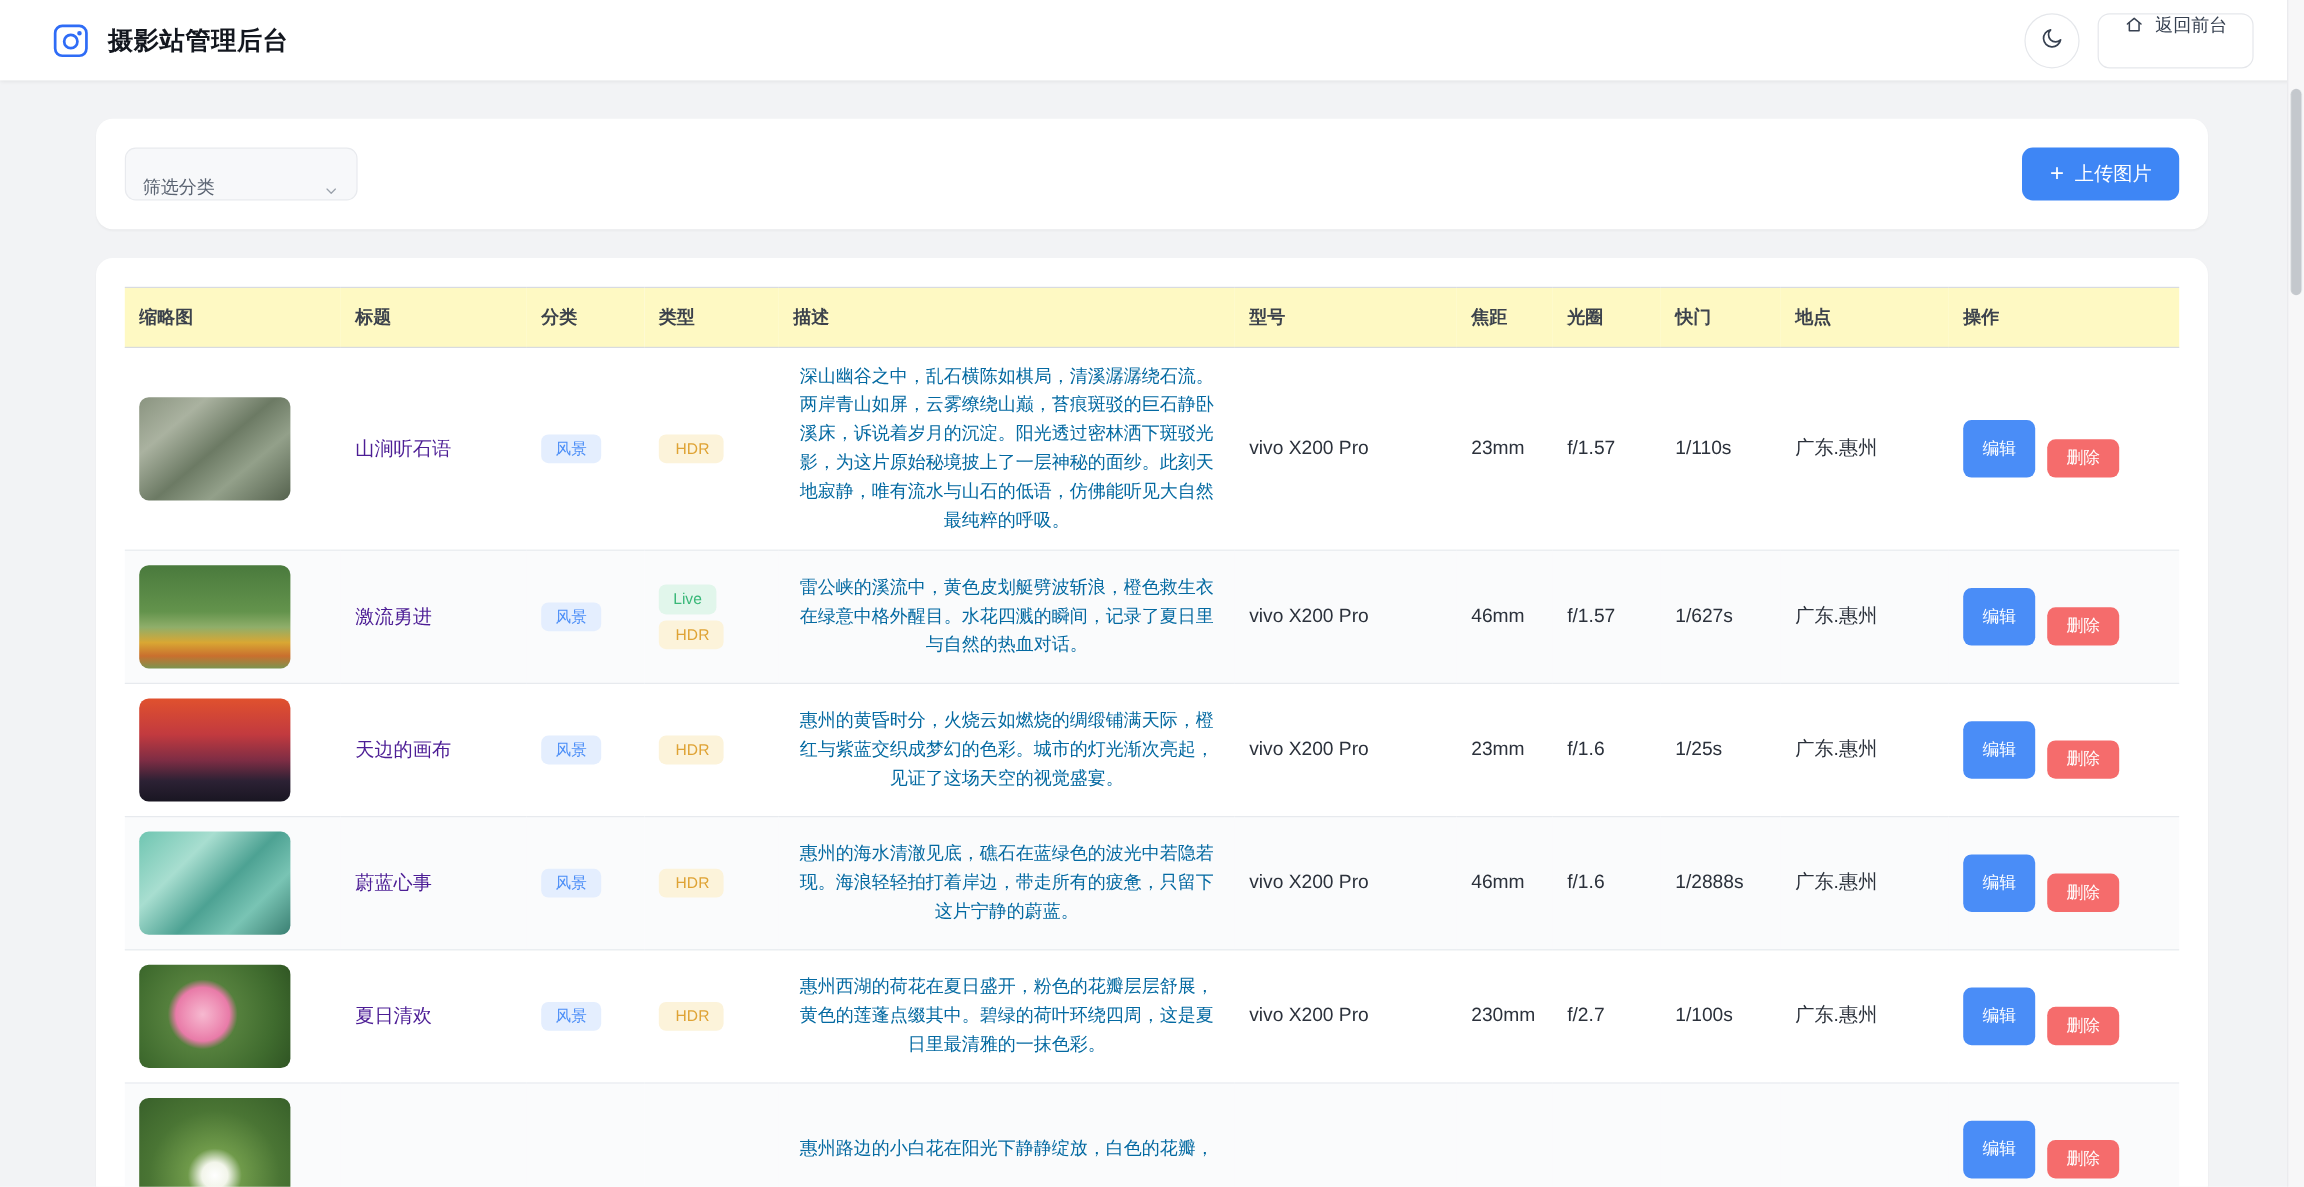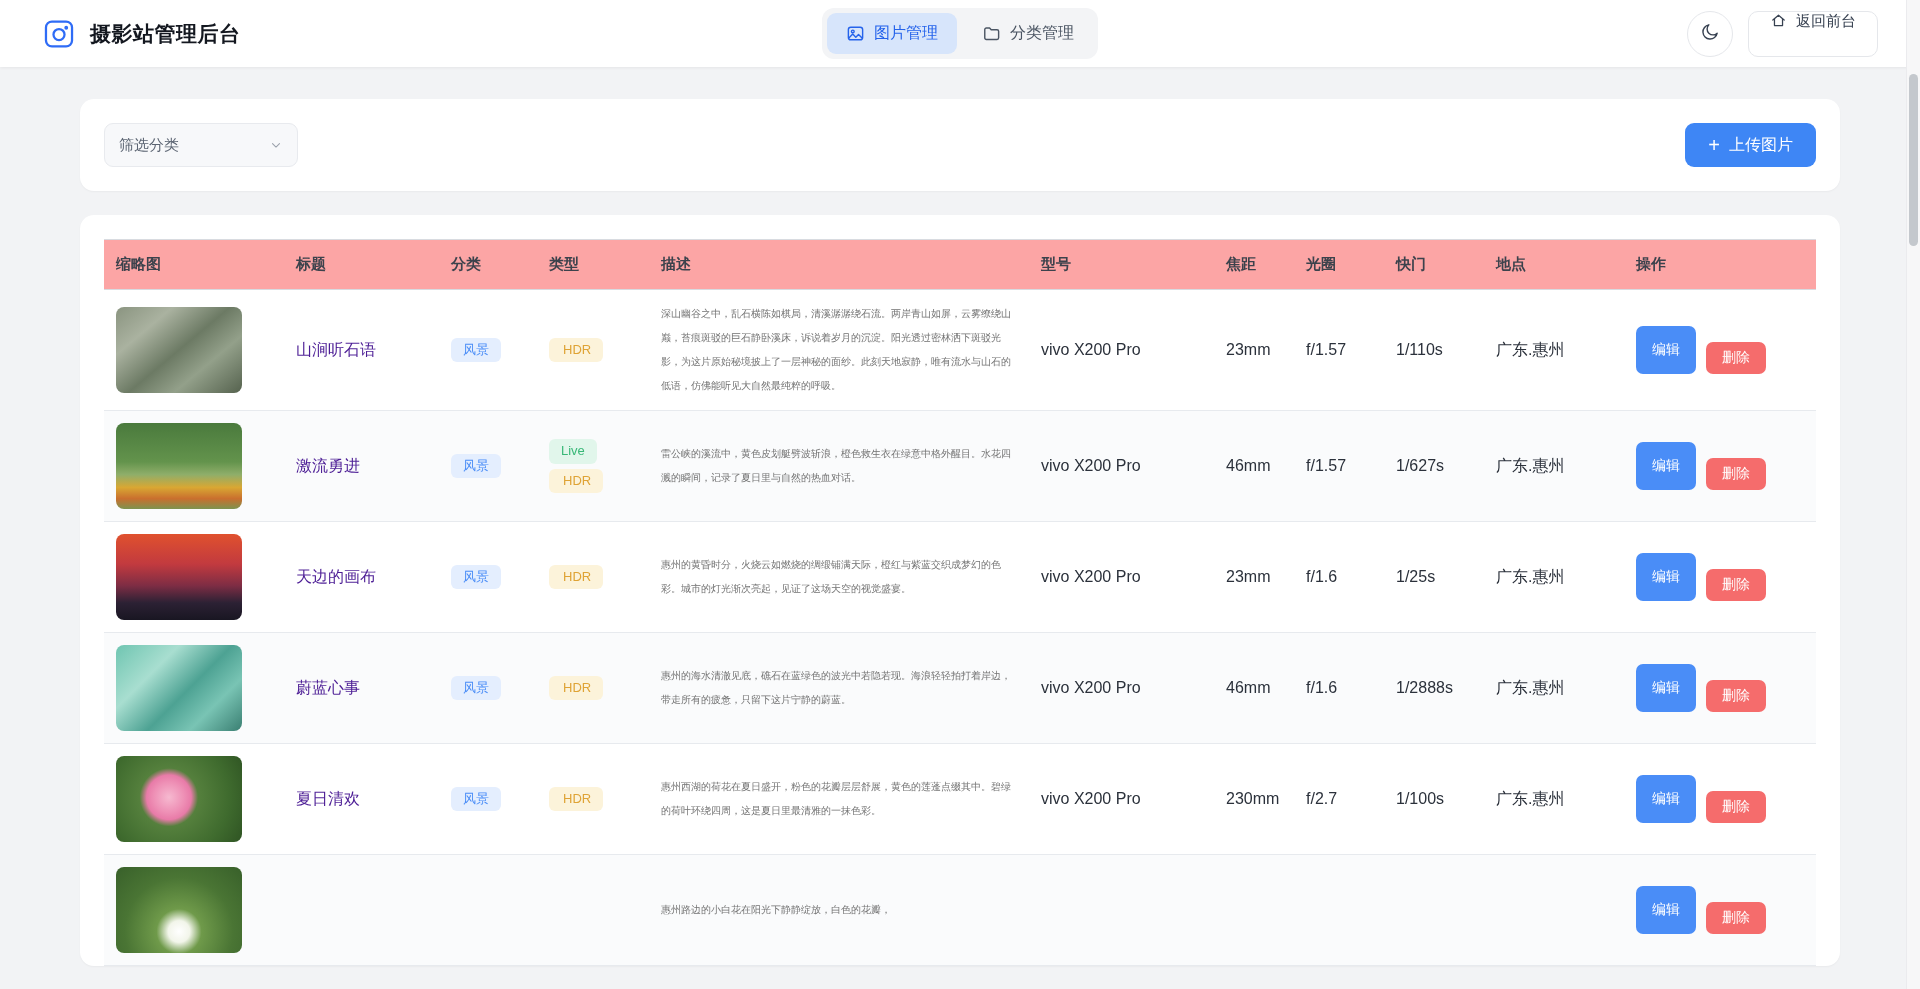--- a/index.html
+++ b/index.html
@@ -66,51 +66,51 @@
     color: #9aa1ab;
   }
   .search-box input {
     border: none; background: transparent; outline: none;
     font-size: 15px; color: #374151; width: 100%; font-family: inherit;
   }
   .search-box input::placeholder { color: #a6adb8; }
   .select {
     width: 194px; height: 44px;
     background: #f7f8fa; border: 1px solid #e8eaee; border-radius: 9px;
-    display: flex; align-items: center; justify-content: space-between;
+    display: flex; align-items: flex-end; justify-content: space-between;
     padding: 0 14px; font-size: 15px; color: #5b6472; cursor: pointer;
   }
   .select .chev { display: flex; color: #9aa1ab; }
   .upload-btn {
     margin-left: auto; height: 44px;
     background: #3e86f5; color: #fff; border: none; border-radius: 9px;
     padding: 0 23px; font-size: 16px; font-family: inherit;
     display: flex; align-items: center; gap: 9px; cursor: pointer;
   }
   .upload-btn .plus { font-size: 20px; line-height: 1; font-weight: 400; }
 
   
   .table-card {
     background: #fff; border-radius: 14px; margin-top: 24px;
     padding: 24px 24px 0; box-shadow: 0 1px 2px rgba(0,0,0,.04);
   }
   table { width: 100%; border-collapse: collapse; table-layout: fixed; }
   thead th {
     text-align: left; font-size: 15px; font-weight: 600; color: #3c424c;
-    background: #fca5a5; padding: 15px 12px;
+    background: #fef9c3; padding: 15px 12px;
     border-top: 1px solid #d8dbe0; border-bottom: 1px solid #d8dbe0;
   }
   tbody td {
     padding: 12px; border-bottom: 1px solid #e7eaee;
     vertical-align: middle; font-size: 16px; color: #2b313b;
   }
   tbody tr.striped { background: #fafbfc; }
   .thumb { width: 126px; height: 86px; border-radius: 8px; background: #e5e7eb; cursor: pointer; }
   .title-cell { color: #4c1d95; }
-  .desc { display: block; font-size: 10px; color: #737373; line-height: 24px; }
+  .desc { display: block; font-size: 15px; color: #0369a1; line-height: 24px; text-align: center; }
   .meta-cell { word-break: break-all; line-height: 26px; }
 
   .badge {
     display: inline-block; padding: 4px 12px; border-radius: 6px;
     font-size: 13px; line-height: 1.3; white-space: nowrap;
   }
   .badge-blue   { background: #e4eefe; color: #4a8df7; }
   .badge-orange { background: #fcf3da; color: #dfa335; padding-left: 14px; }
   .badge-green  { background: #e1f6eb; color: #39b878; }
   .type-badges { display: flex; flex-direction: column; align-items: flex-start; gap: 5px; }
@@ -144,40 +144,20 @@
       <span class="logo">
         <svg width="34" height="34" viewBox="0 0 24 24" fill="none" stroke="currentColor" stroke-width="1.6" stroke-linecap="round" stroke-linejoin="round">
           <rect x="2.8" y="3.2" width="18.4" height="17.6" rx="4.2"></rect>
           <circle cx="12" cy="12.4" r="3.9"></circle>
           <circle cx="17.1" cy="7.6" r="0.55" fill="currentColor"></circle>
         </svg>
       </span>
       <h1 class="app-title">摄影站管理后台</h1>
     </div>
 
-    <nav class="tab-group">
-      <button class="tab active">
-        <span class="ticon">
-          <svg width="19" height="19" viewBox="0 0 24 24" fill="none" stroke="currentColor" stroke-width="1.8" stroke-linecap="round" stroke-linejoin="round">
-            <rect x="3" y="4" width="18" height="16" rx="3"></rect>
-            <circle cx="8.6" cy="9.4" r="1.7"></circle>
-            <path d="M3.6 17.6l4.9-4.9 3.9 3.9 3.4-3.4 4.5 4.5"></path>
-          </svg>
-        </span>
-        <span>图片管理</span>
-      </button>
-      <button class="tab">
-        <span class="ticon">
-          <svg width="19" height="19" viewBox="0 0 24 24" fill="none" stroke="currentColor" stroke-width="1.8" stroke-linecap="round" stroke-linejoin="round">
-            <path d="M3.5 7a2 2 0 0 1 2-2h4.1l2 2.2h7.4a2 2 0 0 1 2 2v8.3a2 2 0 0 1-2 2H5.5a2 2 0 0 1-2-2z"></path>
-          </svg>
-        </span>
-        <span>分类管理</span>
-      </button>
-    </nav>
 
     <div class="topbar-right">
       <button class="icon-btn">
         <span>
           <svg width="20" height="20" viewBox="0 0 24 24" fill="none" stroke="currentColor" stroke-width="1.7" stroke-linecap="round" stroke-linejoin="round">
             <path d="M20.6 13.4A8.6 8.6 0 1 1 10.6 3.4a6.9 6.9 0 0 0 10 10z"></path>
           </svg>
         </span>
       </button>
       <button class="back-btn">

